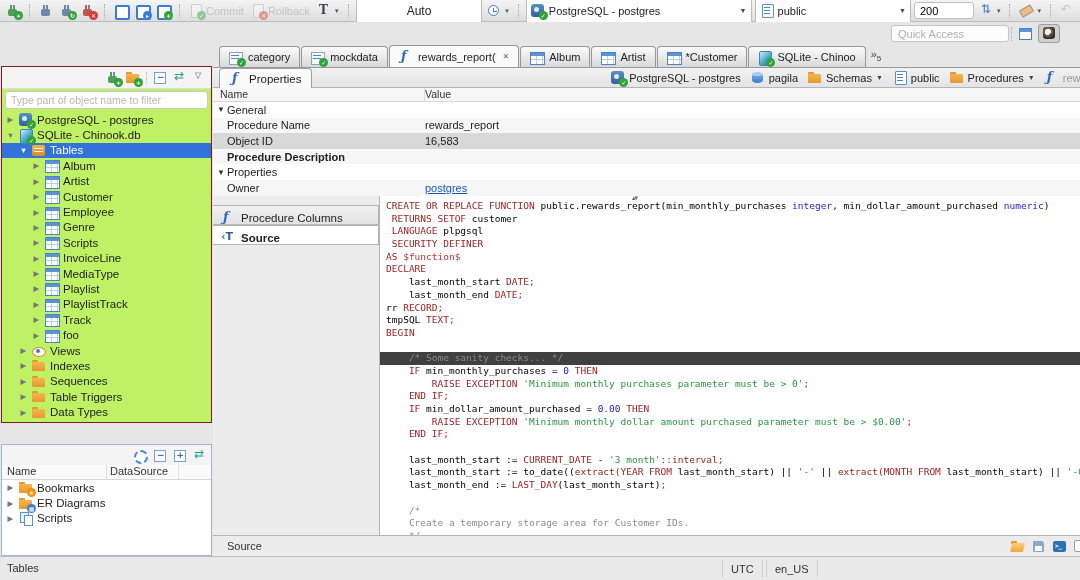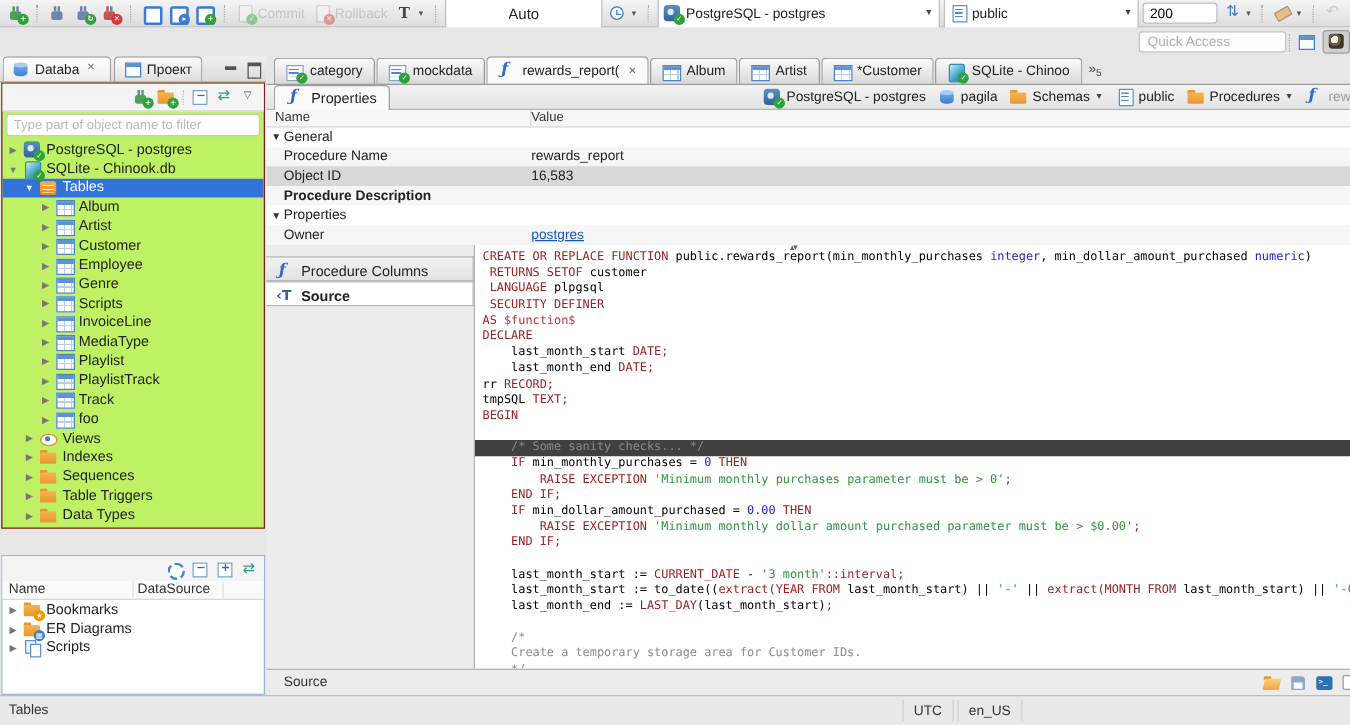--- a/index.html
+++ b/index.html
@@ -77,21 +77,21 @@
   .tbtn{display:flex;align-items:center;gap:3px;padding:1px 2px;border-radius:3px}
   .tbtn .lbl{color:#9a9a9a}
   .caret{font-size:7px;color:#555;margin-left:1px}
   .combo{display:flex;align-items:center;gap:4px;background:#fff;border:1px solid #bdbdbd;border-radius:4px;height:29px;padding:0 4px}
   .combo .cv{white-space:nowrap;overflow:hidden}
   .combo .dd{font-size:7px;color:#444;margin-left:auto}
   .combo.auto{width:128px;justify-content:center;font-size:12px}
   .combo.conn{width:228px}.combo.sch{width:158px}
   .fetch{width:60px;height:17px;border:1px solid #bdbdbd;border-radius:3px;background:#fff;font-size:11px;padding:0 5px;font-family:"Liberation Sans",sans-serif}
 
-  .row2{position:absolute;left:0;top:22px;width:1080px;height:23px;background:#e6e6e6;display:flex;align-items:center;justify-content:flex-end;padding-right:0;gap:2px}
+  .row2{position:absolute;left:0;top:22px;width:1080px;height:23px;background:#e6e6e6;display:flex;align-items:center;justify-content:flex-end;padding-right:20px;gap:2px}
   .qa{width:118px;height:17px;border:1px solid #c4c4c4;border-radius:3px;background:#fdfdfd;font-size:11px;color:#333;padding:0 6px;font-family:"Liberation Sans",sans-serif}
   .qa::placeholder{color:#b0b0b0}
   .row2 .sep{width:1px;height:14px;border-left:1px dotted #aaa}
   .pbtn{width:22px;height:19px;display:flex;align-items:center;justify-content:center;border-radius:3px}
   .pbtn.pressed{background:#cfcfcf;border:1px solid #9e9e9e}
 
   
   .ptabbar{height:21px;display:flex;align-items:flex-end;background:linear-gradient(#f0f0f0,#dcdcdc);border-bottom:1px solid #a8a8a8;padding-left:2px;position:relative}
   .ptab{display:flex;align-items:center;gap:4px;height:20px;padding:0 7px;border:1px solid #9a9a9a;border-bottom:none;
         border-radius:4px 4px 0 0;background:linear-gradient(#fbfbfb,#dfdfdf);margin-right:2px;white-space:nowrap}
@@ -275,35 +275,20 @@
     <span class="sep"></span>
     <span class="pbtn">
         <span class="icon i-persp1"></span>
       </span>
     <span class="pbtn pressed">
         <span class="icon i-persp2"></span>
       </span>
   </div>
 
   <div class="nav-panel">
-    <div class="ptabbar" id="navtabs">
-      <div class="ptab active">
-          <span class="icon i-db"></span>
-          <span>Databa</span>
-          <span class="icon i-close"></span>
-        </div>
-        <div class="ptab">
-          <span class="icon i-persp1"></span>
-          <span>Проект</span>
-        </div>
-        <div class="winbtns">
-        <span class="icon i-minimize"></span>
-        <span class="icon i-maximize"></span>
-      </div>
-    </div>
     <div class="nav-body">
       <div class="nav-toolbar">
         <span class="icon i-plug-add">
             <span class="bdg g">+</span>
           </span>
         <span class="icon i-folder-add">
             <span class="bdg g">+</span>
           </span>
         <span class="sep"></span>
         <span class="icon i-collapse"></span>

